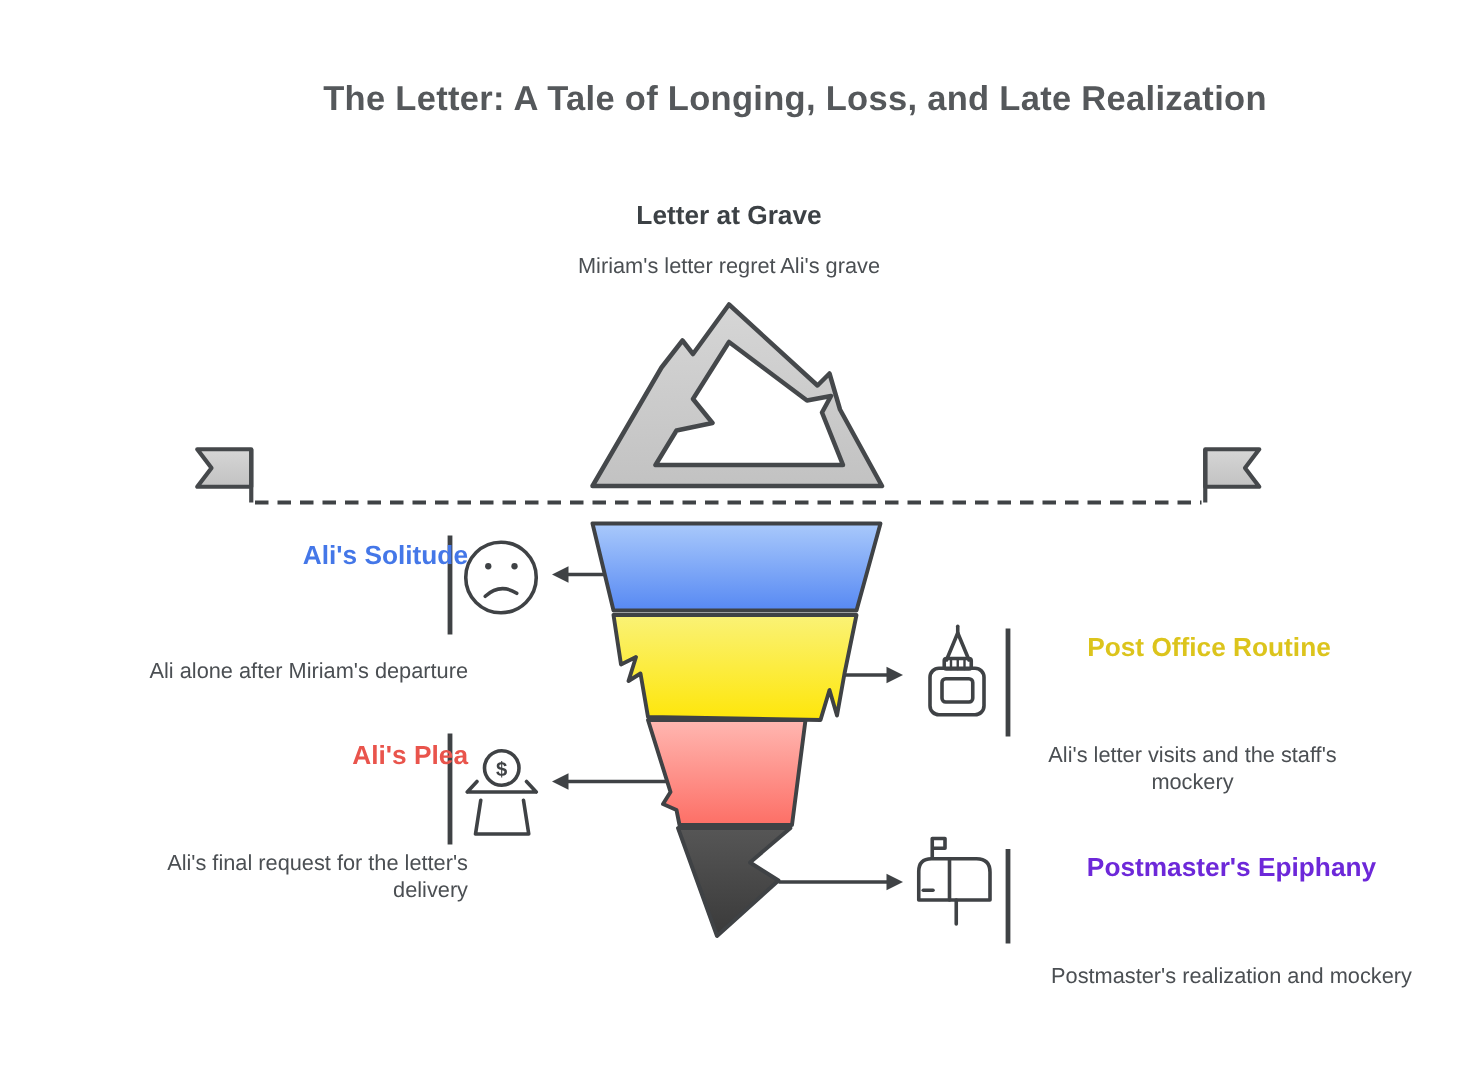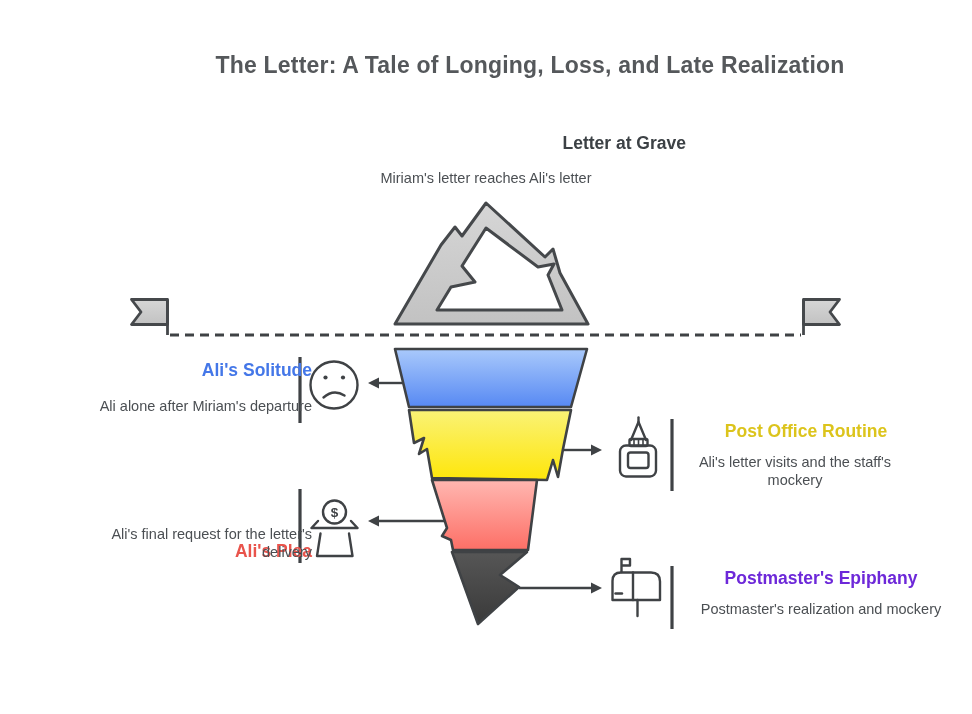--- a/index.html
+++ b/index.html
@@ -6,48 +6,48 @@
   body{
     width:972px;height:714px;position:relative;background:#ffffff;overflow:hidden;
     font-family:"Liberation Sans", sans-serif;
   }
   .abs{position:absolute;}
   #main-title{
     top:52px;left:0;width:972px;text-align:center;
     font-size:23px;font-weight:bold;color:#55585b;letter-spacing:.2px;padding-left:44px;
   }
   #apex-title{
-    top:133px;left:286px;width:400px;text-align:right;
+    top:133px;left:286px;width:400px;text-align:center;
     font-size:17.5px;font-weight:bold;color:#3c4145;
   }
   #apex-desc{
     top:170px;left:286px;width:400px;text-align:center;
     font-size:14.5px;color:#4b4f53;
   }
   .stage-title{font-size:17.5px;font-weight:bold;line-height:21px;}
-  .stage-desc{font-size:14.5px;line-height:17.5px;color:#4b4f53;}
+  .stage-desc{font-size:14.5px;line-height:17.5px;color:#4b4f53;margin-top:42px;}
   .left-col{right:660px;width:250px;text-align:right;}
   .right-col{left:686px;text-align:center;}
   #s1-title{top:360px;color:#4477e8;}
   #s1-desc{top:398px;}
   #s2-title{top:421px;width:240px;color:#dcc41c;}
   #s2-desc{top:454px;width:218px;}
-  #s3-title{top:493px;color:#e9544c;margin-top:48px;}
+  #s3-title{top:493px;color:#e9544c;}
   #s3-desc{top:526px;}
   #s4-title{top:568px;width:270px;color:#6d28d9;}
   #s4-desc{top:601px;width:270px;}
   #gfx{top:0;left:0;}
 </style>
 </head>
 <body>
 
 <div class="abs" id="main-title">The Letter: A Tale of Longing, Loss, and Late Realization</div>
 
 <div class="abs" id="apex-title">Letter at Grave</div>
-<div class="abs" id="apex-desc">Miriam's letter reaches Ali's letter</div>
+<div class="abs" id="apex-desc">Miriam's letter regret Ali's grave</div>
 
 <svg id="gfx" class="abs" width="972" height="714" viewBox="0 0 972 714">
   <defs>
     <linearGradient id="gBlue" x1="0" y1="0" x2="0" y2="1">
       <stop offset="0" stop-color="#a9c9fb"></stop>
         <stop offset="1" stop-color="#5789f3"></stop>
     </linearGradient>
     <linearGradient id="gYellow" x1="0" y1="0" x2="0" y2="1">
       <stop offset="0" stop-color="#faf276"></stop>
         <stop offset="1" stop-color="#fee60a"></stop>

